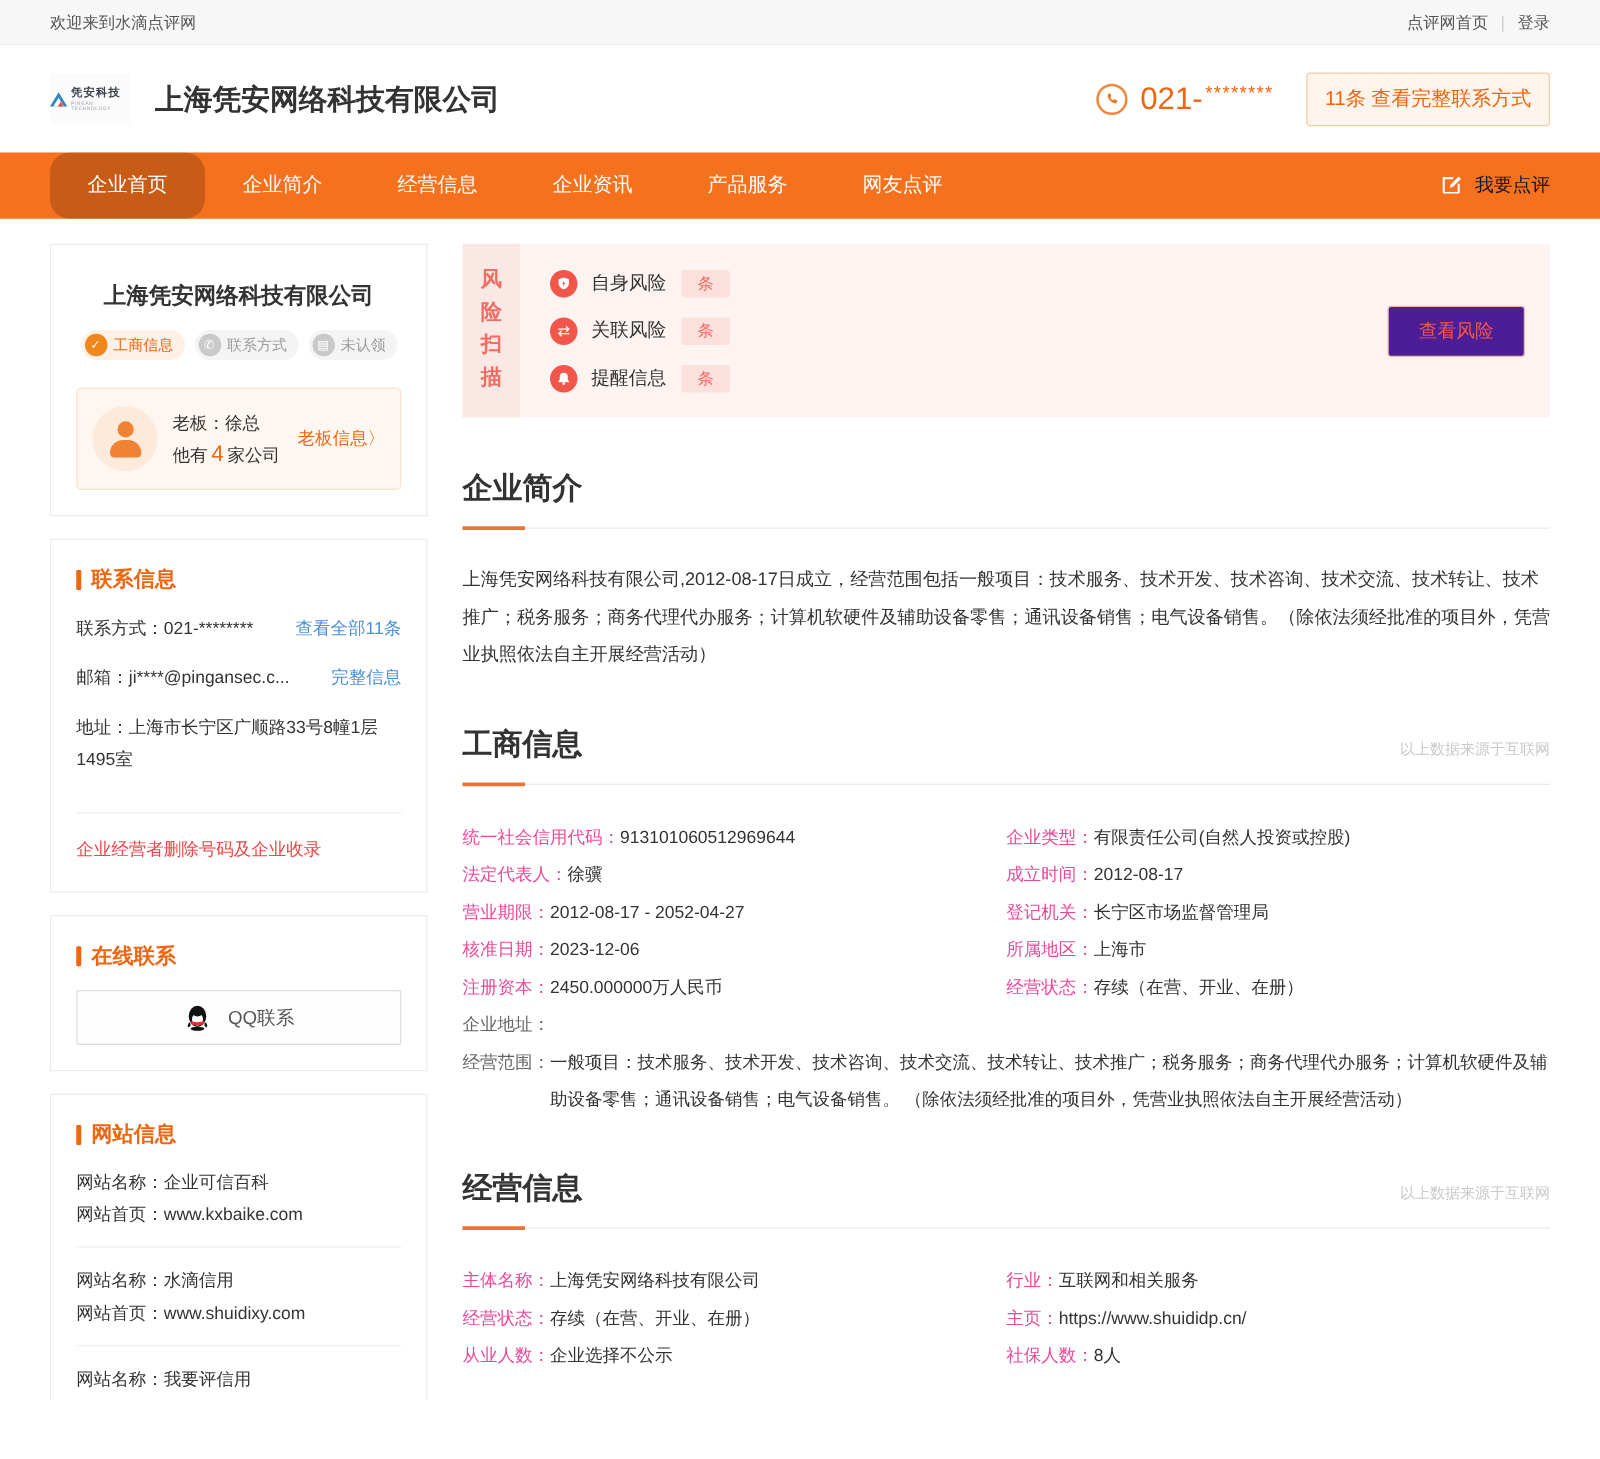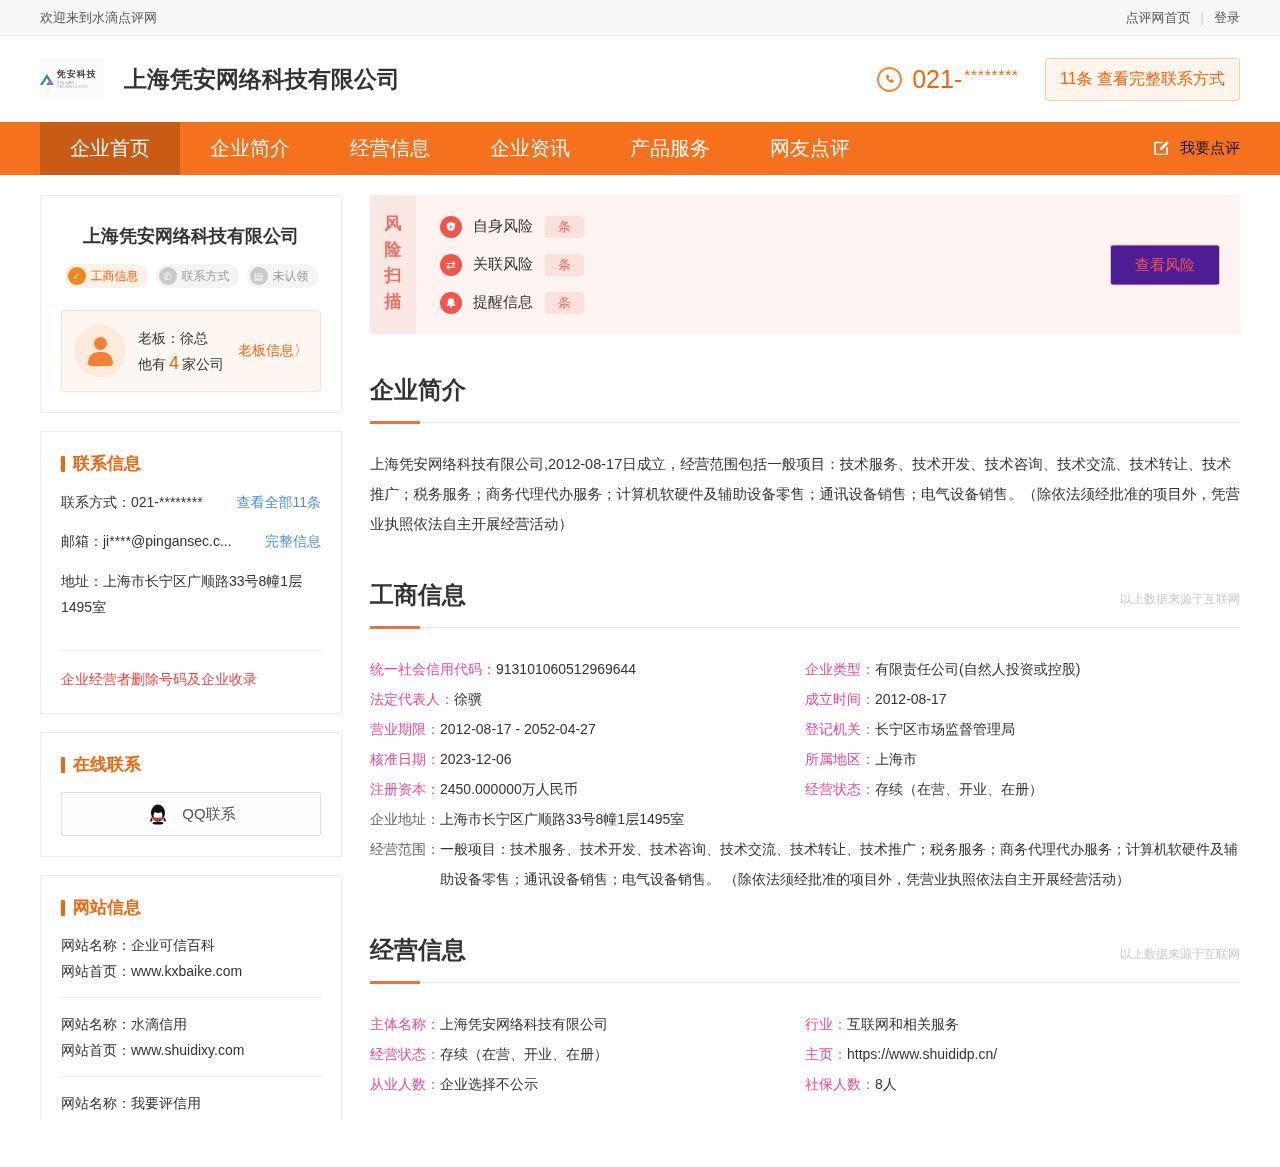--- a/index.html
+++ b/index.html
@@ -31,21 +31,21 @@
   .phone-wrap { display:flex; align-items:center; color:#f0650f; }
   .phone-icon { width:25px; height:25px; border:2px solid #f0873f; border-radius:50%;
     display:flex; align-items:center; justify-content:center; margin-right:10px; }
   .phone-prefix { font-size:25px; }
   .phone-mask { font-size:15px; letter-spacing:1px; margin-left:2px; position:relative; top:-5px; }
   .contact-btn { margin-left:26px; background:#fdf4ec; border:1px solid #f3cda6; border-radius:3px;
     color:#f0650f; font-size:16px; padding:10px 14px; cursor:pointer; }
 
   
   .nav { height:53px; background:#f5711d; display:flex; align-items:stretch; padding:0 40px; }
-  .nav-item { color:#fff; font-size:20px; line-height:53px; padding:0 30px; cursor:pointer; }
+  .nav-item { color:#fff; font-size:16px; line-height:53px; padding:0 30px; cursor:pointer;border-radius:16px; }
   .nav-item.active { background:#c4650f; background:rgba(0,0,0,0.18); }
   .nav-review { margin-left:auto; display:flex; align-items:center; gap:8px; color:#0f172a; font-size:15px; cursor:pointer; }
 
   
   .container { display:flex; gap:28px; padding:20px 40px 0; align-items:flex-start; }
   .sidebar { width:302px; flex-shrink:0; }
   .main { flex:1; min-width:0; }
 
   .card { border:1px solid #ececec; background:#fff; margin-bottom:18px; padding:20px; }
 
@@ -356,21 +356,20 @@
                 <span class="lbl">注册资本：</span>
                 <span class="val">2450.000000万人民币</span>
               </div>
             <div class="ig-cell" data-interactable="false">
                 <span class="lbl">经营状态：</span>
                 <span class="val">存续（在营、开业、在册）</span>
               </div>
           </div>
           <div class="ig-full" data-interactable="false">
               <span class="lbl">企业地址：</span>
-              <span class="val">上海市长宁区广顺路33号8幢1层1495室</span>
             </div>
           <div class="ig-full" data-interactable="false">
               <span class="lbl">经营范围：</span>
               <span class="val">一般项目：技术服务、技术开发、技术咨询、技术交流、技术转让、技术推广；税务服务；商务代理代办服务；计算机软硬件及辅助设备零售；通讯设备销售；电气设备销售。 （除依法须经批准的项目外，凭营业执照依法自主开展经营活动）</span>
             </div>
         </div>
       </div>
 
       <div class="section" data-interactable="false">
         <div class="sec-head">

